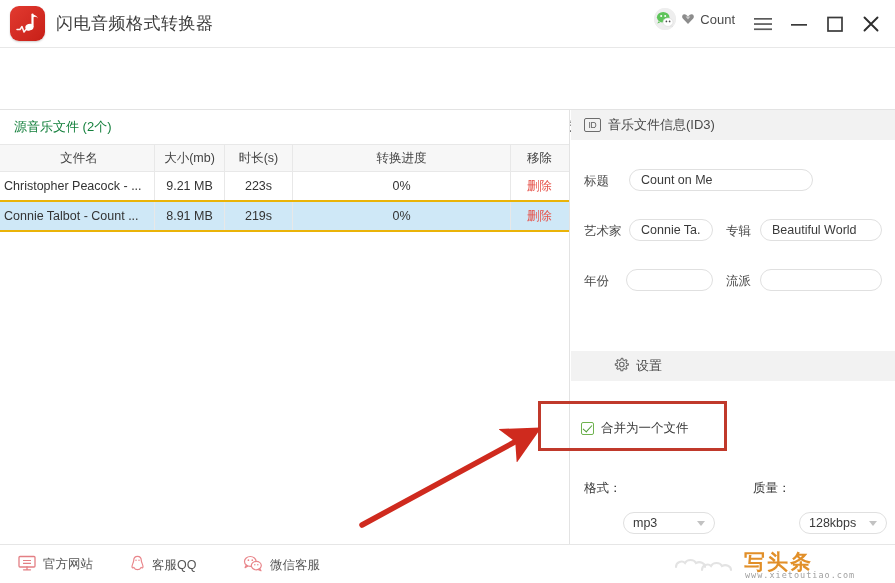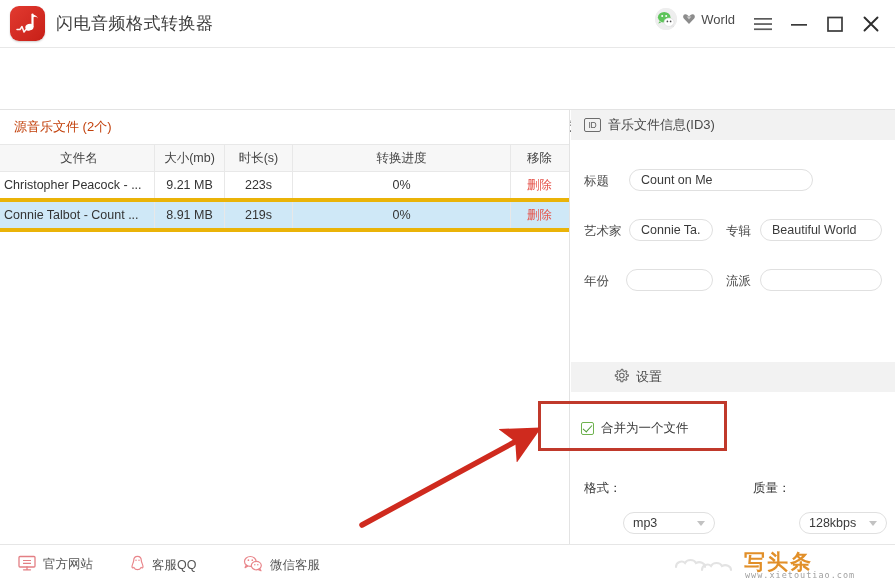--- a/index.html
+++ b/index.html
@@ -137,35 +137,35 @@
 
   
   .left-panel {
     position: absolute; left: 0; top: 110px;
     width: 570px; height: 434px;
     background: #fff;
     border-right: 1px solid #e3e3e3;
   }
   .section-title {
     position: absolute; left: 14px; top: 8px;
-    font-size: 13px; color: #c2410c;
+    font-size: 13px; color: #15803d;
   }
   .table-head {
     position: absolute; left: 0; top: 34px; width: 569px; height: 28px;
     background: #f7f7f7;
     border-top: 1px solid #e8e8e8;
     border-bottom: 1px solid #e8e8e8;
     display: flex; align-items: center;
     font-size: 12.5px; color: #444;
   }
   .table-row {
     position: absolute; left: 0; width: 569px; height: 30px;
     display: flex; align-items: center;
     font-size: 12.5px; color: #333;
-    border-bottom: 4px solid #eab308;
+    border-bottom: 2px solid #eab308;
     cursor: default;
   }
   .table-row.selected { background: #cfe8f7; }
   .table-row:not(.selected) { background: #fff; }
   #row-0 { top: 62px; }
   #row-1 { top: 92px; }
 
   .c-name  { width: 155px; padding-left: 4px; border-right: 1px solid #e8e8e8; height: 100%; display:flex; align-items:center;
              white-space: nowrap; overflow: hidden; }
   .c-size  { width: 70px; border-right: 1px solid #e8e8e8; height: 100%; display:flex; align-items:center; justify-content:center; }
@@ -181,21 +181,21 @@
     background: #fff;
   }
   .rp-header {
     position: absolute; left: 0; width: 324px; height: 30px;
     background: #f2f2f2;
     display: flex; align-items: center; gap: 7px;
     padding-left: 13px;
     font-size: 13px; color: #4a4a4a;
   }
   #id3-header { top: 0; }
-  #settings-header { top: 252px; padding-left: 43px; }
+  #settings-header { top: 241px; padding-left: 43px; }
   .idbox {
     width: 17px; height: 14px;
     border: 1px solid #6c6c6c; border-radius: 2px;
     font-size: 8.5px; color: #5a5a5a;
     display: flex; align-items: center; justify-content: center;
     font-family: "Liberation Sans", sans-serif;
     letter-spacing: -.3px;
   }
 
   .fld-label {
@@ -341,21 +341,21 @@
           <circle cx="12.4" cy="13.4" r=".85" fill="#4a4a4a"></circle>
           <circle cx="15.6" cy="13.4" r=".85" fill="#4a4a4a"></circle>
         </svg>
       </div>
       <span class="heart-badge">
         <svg width="14" height="14" viewBox="0 0 14 14">
           <path d="M7 12 L1.8 6.4 C0.5 5 1.1 2.6 3.1 2.3 C4.3 2.1 5.3 2.8 7 4.6 C8.7 2.8 9.7 2.1 10.9 2.3 C12.9 2.6 13.5 5 12.2 6.4 Z" fill="#8c8c8c"></path>
           <path d="M4.6 4.6 L9.4 4.6 L7 7.6 Z" fill="#ffffff" opacity=".55"></path>
         </svg>
       </span>
-      <span class="user-name">World</span>
+      <span class="user-name">Count</span>
     </div>
 
     <div class="winbtns">
       <div class="winbtn">
         <svg width="20" height="16" viewBox="0 0 20 16">
           <rect x="1" y="2" width="18" height="1.7" fill="#5a5a5a"></rect>
           <rect x="1" y="7.2" width="18" height="1.7" fill="#5a5a5a"></rect>
           <rect x="1" y="12.4" width="18" height="1.7" fill="#5a5a5a"></rect>
         </svg>
       </div>

